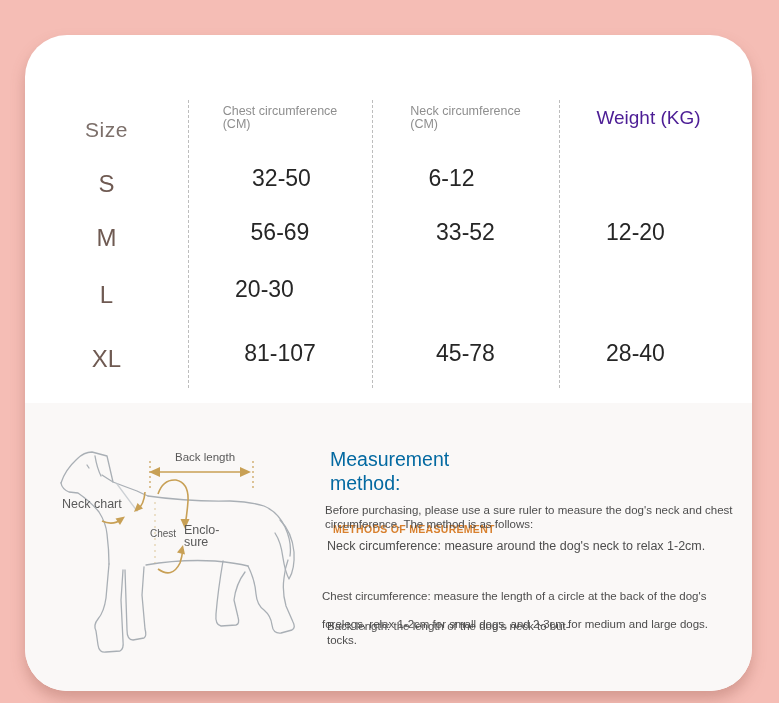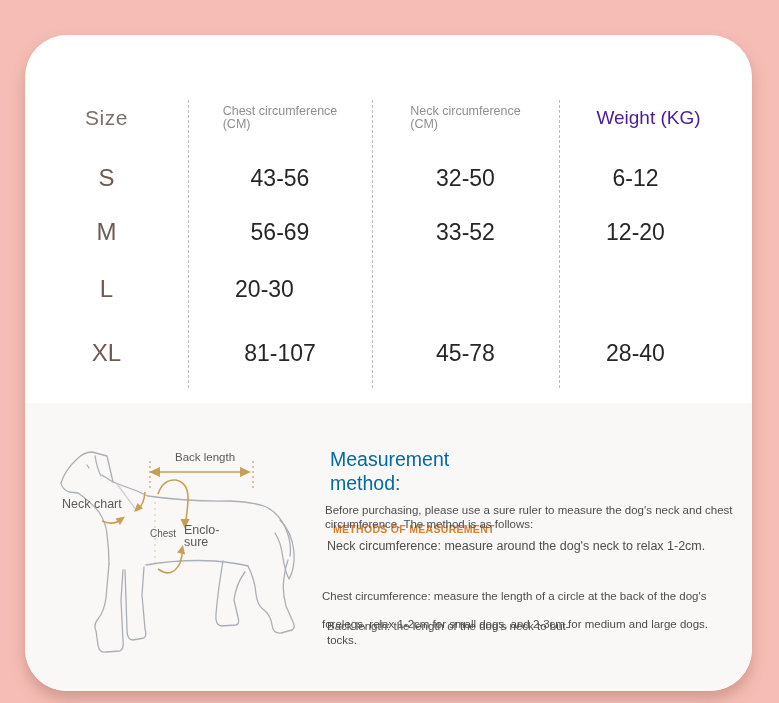--- a/index.html
+++ b/index.html
@@ -18,21 +18,21 @@
     background:#faf8f7; border-radius:0 0 42px 42px;
   }
   
   .vdiv { position:absolute; top:65px; height:288px; width:0; border-left:1px dashed #bdbdbd; }
   .vdiv.d1 { left:163px; } .vdiv.d2 { left:347px; } .vdiv.d3 { left:534px; }
   .trow { position:absolute; left:0; width:727px; display:flex; align-items:center; }
   .thead { top:65px; height:50px; align-items:flex-start; }
   .r0 { top:123px; height:40px; } .r1 { top:177px; height:40px; }
   .r2 { top:234px; height:40px; } .r3 { top:298px; height:40px; }
   .cell { display:flex; justify-content:center; align-items:center; }
-  .col-size { width:163px; } .col-chest { width:184px; }
+  .col-size { width:163px;margin-top:12px; } .col-chest { width:184px; }
   .col-neck { width:187px; } .col-weight { width:193px; padding-right:40px; }
   .thead .col-weight { padding-right:14px; }
   .h-size { font-size:21px; color:#7c6f6a; padding-top:6px; letter-spacing:0.5px; }
   .hdr2 { font-size:12.5px; line-height:13px; color:#8f8f8f; text-align:left; padding-top:5px; }
   .h-weight { font-size:19px; color:#4c1d95; padding-top:7px; }
   .size-letter { font-size:24px; color:#6f5a52; font-weight:500; }
   .num { font-size:23px; color:#262626; }
   
   .dog-svg { position:absolute; left:15px; top:395px; }
   .diag-label { position:absolute; color:#5a5a5a; font-size:11.5px; white-space:pre; }
@@ -77,21 +77,20 @@
         <div class="hdr2">
           <div>Neck circumference</div>
           <div>(CM)</div>
         </div>
       </div>
       <div class="cell col-weight h-weight">Weight (KG)</div>
     </div>
 
     <div class="trow r0">
       <div class="cell col-size size-letter">S</div>
-      <div class="cell col-chest num">43-56</div>
       <div class="cell col-neck num">32-50</div>
       <div class="cell col-weight num">6-12</div>
     </div>
     <div class="trow r1">
       <div class="cell col-size size-letter">M</div>
       <div class="cell col-chest num">56-69</div>
       <div class="cell col-neck num">33-52</div>
       <div class="cell col-weight num">12-20</div>
     </div>
     <div class="trow r2">

